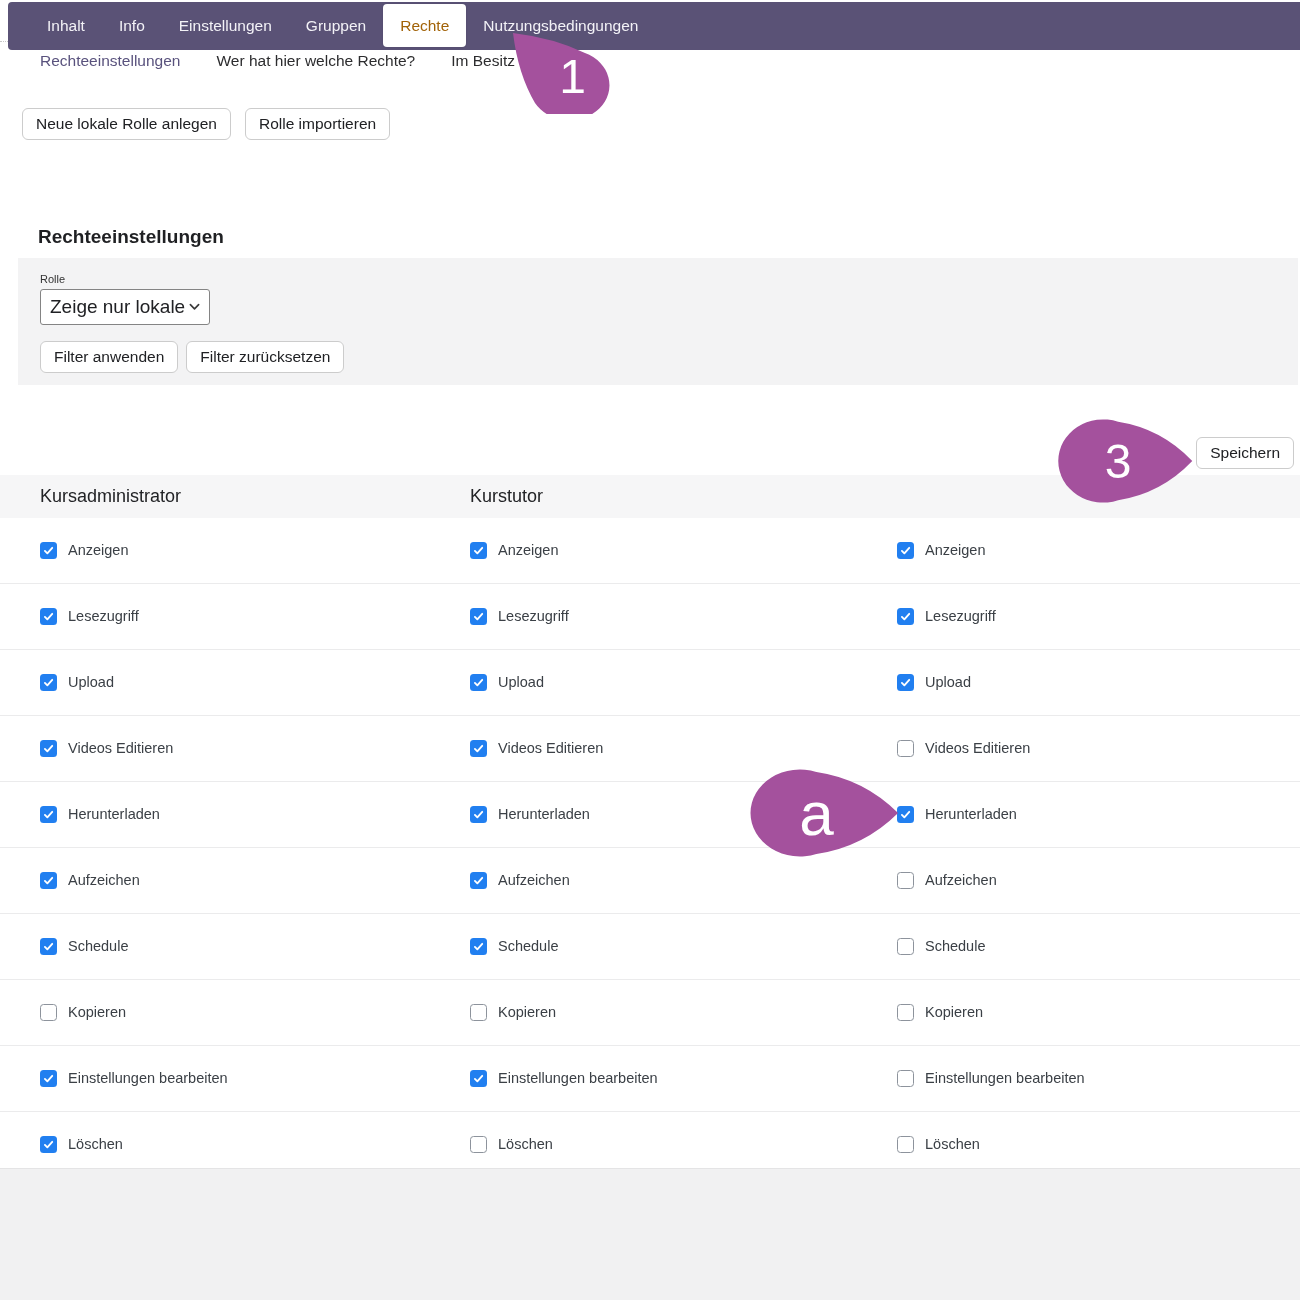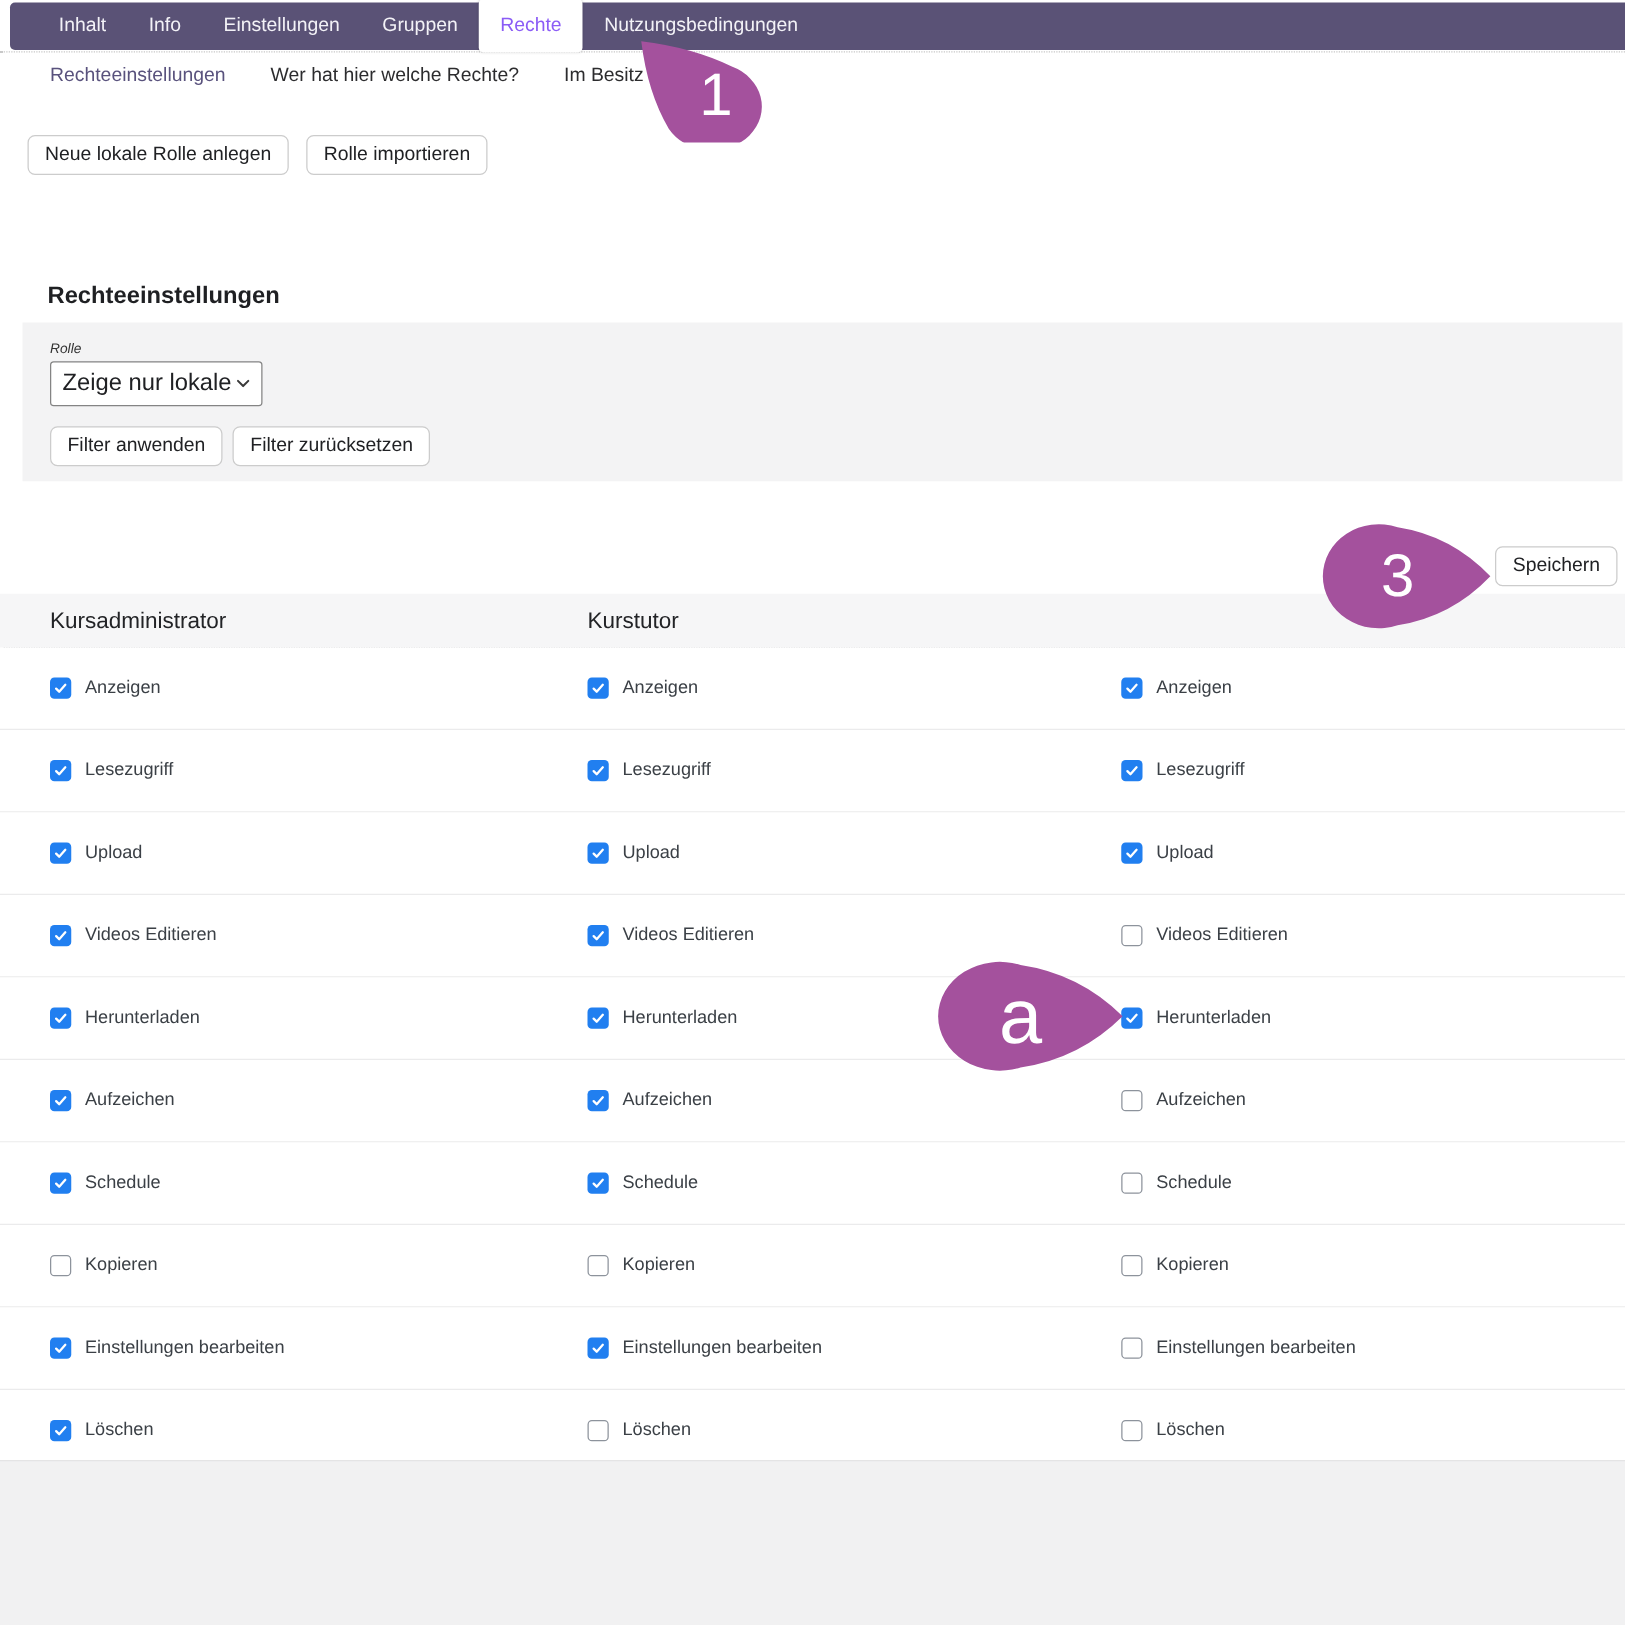--- a/index.html
+++ b/index.html
@@ -4,30 +4,30 @@
 <style>
   html,body{margin:0;padding:0;}
   body{
     width:1300px;height:1300px;position:relative;background:#ffffff;
     font-family:"Liberation Sans", sans-serif;color:#26282b;overflow:hidden;
   }
   .abs{position:absolute;}
 
   
   .navbar{
-    left:8px;top:2px;right:0;height:38px;background:#5a5276;
+    left:8px;top:2px;right:0;height:48px;background:#5a5276;
     border-radius:4px 0 0 4px;display:flex;align-items:center;
     padding-left:22px;z-index:3;
   }
   .nav-item{
     color:#f3f2f7;font-size:15.5px;padding:0 17px;line-height:38px;
     white-space:nowrap;cursor:pointer;
   }
   .nav-item.active{
-    background:#ffffff;color:#8b5cf6;border-radius:4px;
+    background:#ffffff;color:#a16207;border-radius:4px;
     margin-top:-2px;height:43px;line-height:43px;position:relative;z-index:4;
     box-shadow:0 0 2px rgba(0,0,0,.12);
   }
   .nav-underline{left:0;top:41px;right:0;height:0;border-top:1px dotted #c8c8c8;z-index:1;}
 
   
   .subnav{left:40px;top:52px;display:flex;gap:36px;z-index:2;}
   .subnav-item{font-size:15.5px;color:#2c2c2e;white-space:nowrap;cursor:pointer;}
   .subnav-item.active{color:#59527d;}
 
@@ -37,21 +37,21 @@
     font-family:"Liberation Sans", sans-serif;font-size:15.5px;color:#202124;
     padding:6px 13px;cursor:pointer;white-space:nowrap;
   }
   .role-buttons{left:22px;top:108px;display:flex;gap:14px;z-index:2;}
 
   
   .section-title{left:38px;top:226px;font-size:19px;font-weight:bold;color:#1f2023;z-index:2;}
 
   .filter-panel{left:18px;top:258px;right:2px;height:127px;background:#f3f3f4;z-index:1;}
   .filter-inner{padding:15px 0 0 22px;}
-  .filter-label{font-size:11px;font-style:italic;color:#333;margin-bottom:4px;}
+  .filter-label{font-size:11px;color:#333;margin-bottom:4px;}
   .select{
     width:150px;background:#ffffff;border:1px solid #848484;border-radius:3px;
     padding:6px 9px;display:flex;align-items:center;justify-content:space-between;
     font-size:19px;color:#202124;cursor:pointer;
   }
   .select .sel-text{white-space:nowrap;overflow:hidden;}
   .filter-buttons{display:flex;gap:8px;margin-top:16px;}
 
   .save-btn{right:6px;top:437px;z-index:2;}
 

